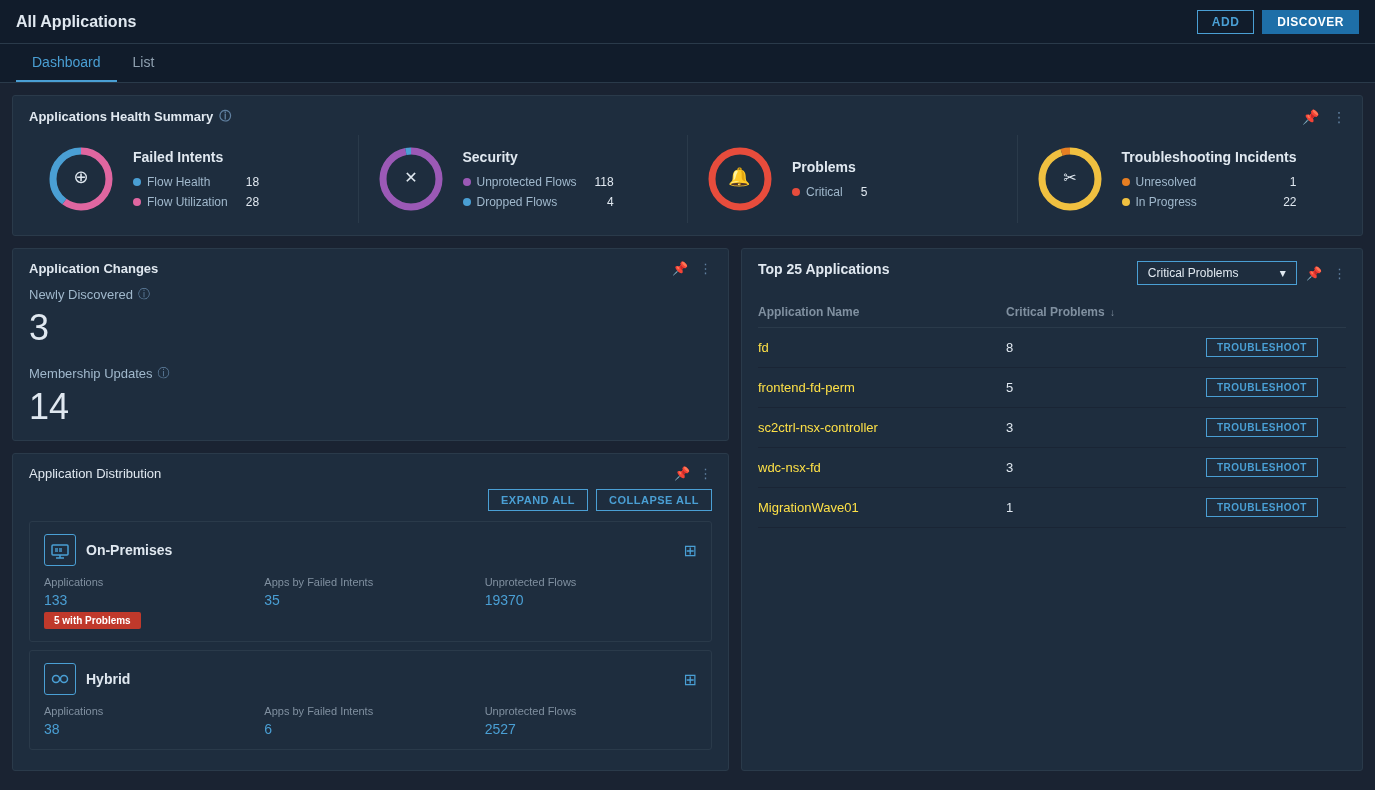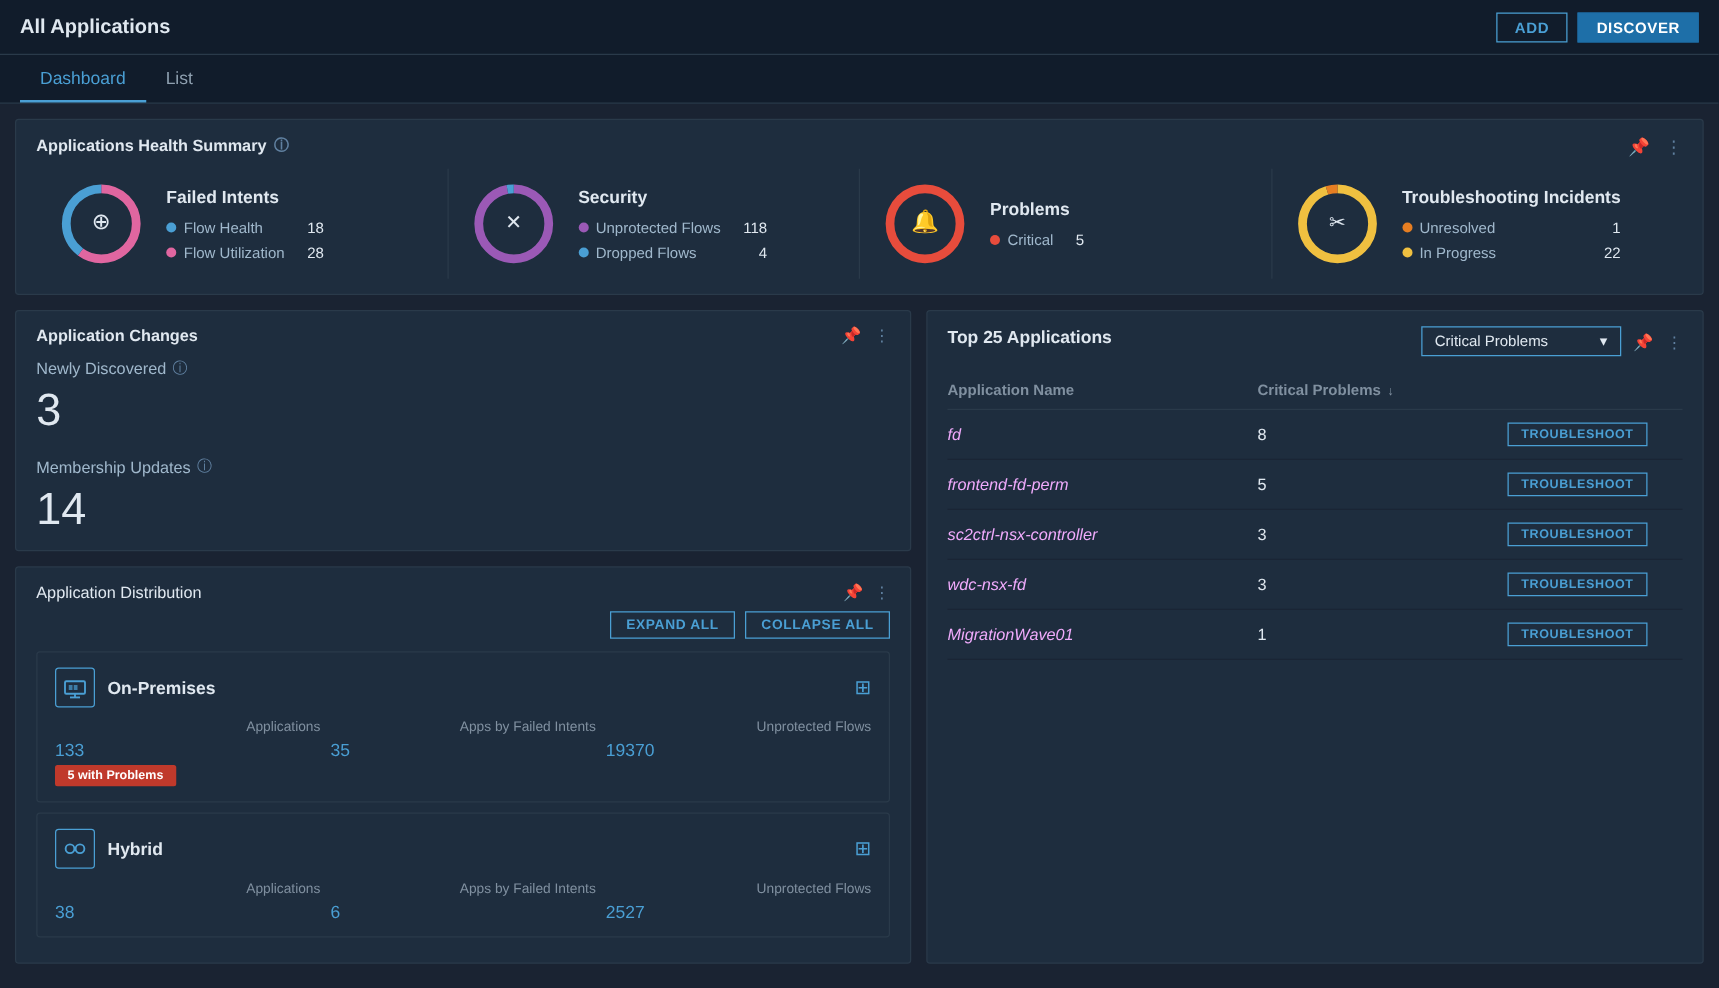--- a/index.html
+++ b/index.html
@@ -275,21 +275,20 @@
     }
     .dist-metrics {
       display: grid;
       grid-template-columns: 1fr 1fr 1fr;
       gap: 8px;
     }
     .dist-metric-label {
       font-size: 11px;
       color: #8090a0;
       margin-bottom: 4px;
-      text-align: right;
     }
     .dist-metric-value {
       font-size: 14px;
       color: #4a9fd4;
       font-weight: 500;
     }
     .problems-badge {
       background: #c0392b;
       color: #fff;
       font-size: 10px;
@@ -339,23 +338,22 @@
       font-weight: 600;
     }
     .table-row {
       display: grid;
       grid-template-columns: 1fr 200px 140px;
       padding: 10px 0;
       border-bottom: 1px solid #1a2535;
       align-items: center;
     }
     .table-app-name {
-      color: #f0abfc;
+      color: #fde047;
       font-size: 13px;
-      font-style: italic;
     }
     .table-value {
       color: #e0e8f0;
       font-size: 13px;
     }
     .troubleshoot-btn {
       border: 1px solid #4a9fd4;
       color: #4a9fd4;
       background: transparent;
       padding: 3px 10px;

